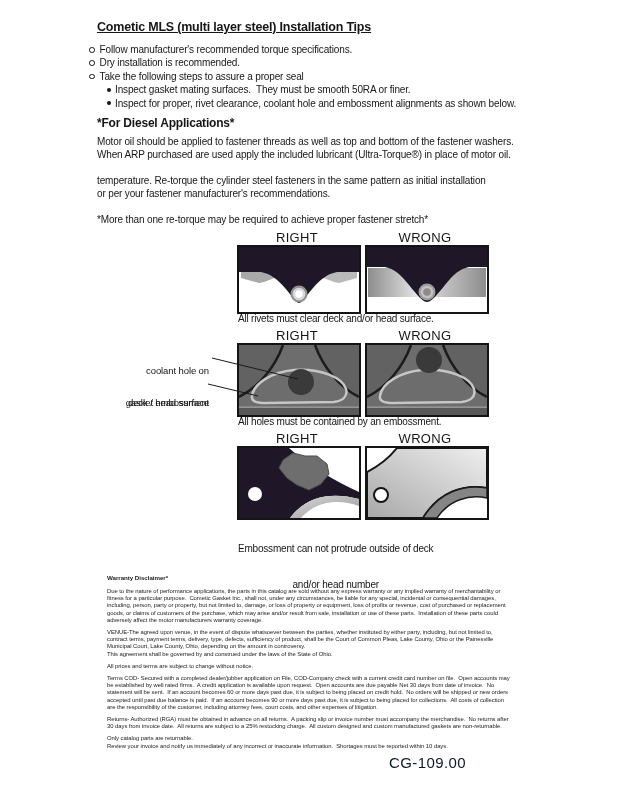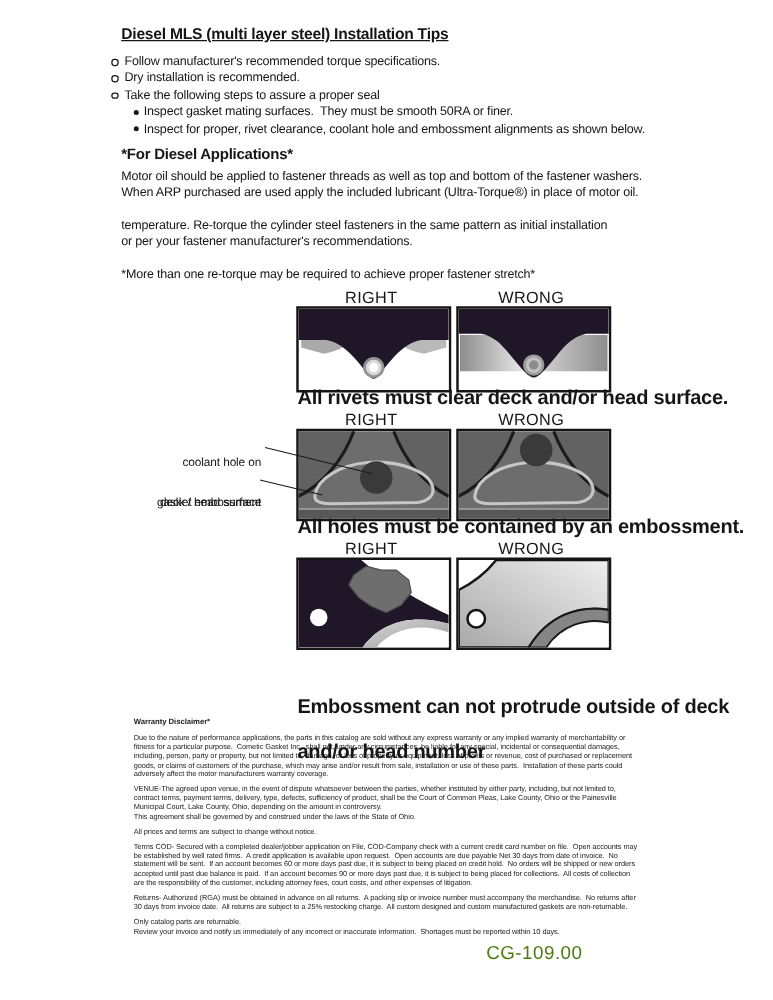--- a/index.html
+++ b/index.html
@@ -22,41 +22,41 @@
   .diesel .ln{line-height:13px;white-space:pre;}
   .diesel .para{margin-bottom:0;}
   .diesel .gap{height:13px;}
 
   .diagrams{position:absolute;left:0;top:228px;width:618px;height:330px;}
   .dg-label{position:absolute;width:120px;text-align:center;font-size:13px;
             letter-spacing:0.3px;white-space:pre;}
   .panel{position:absolute;width:120px;height:65px;border:2px solid #141414;background:#fff;}
   .panel.tall{height:70px;}
   .panel svg{display:block;}
-  .caption{position:absolute;left:238px;font-size:16px;font-weight:bold;
+  .caption{position:absolute;left:238px;font-size:10px;font-weight:normal;
            letter-spacing:-0.2px;line-height:12px;white-space:pre;}
   .side-labels{position:absolute;left:95px;width:114px;text-align:right;font-size:9.5px;
                letter-spacing:-0.1px;line-height:10.5px;white-space:pre;}
   .ptr{position:absolute;left:0;top:0;pointer-events:none;}
 
   .legal{position:absolute;left:107px;top:574px;font-size:5.9px;letter-spacing:-0.05px;
          color:#1c1c1c;}
   .legal .hd{font-weight:bold;font-size:6.2px;margin-bottom:7px;white-space:pre;}
   .legal .ln{line-height:7.2px;white-space:pre;}
   .legal .blk{margin-bottom:5px;}
 
   .pagenum{position:absolute;left:389px;top:754px;font-size:15px;letter-spacing:0.4px;
-           color:#4d7c0f;white-space:pre;}
+           color:#0f172a;white-space:pre;}
 </style>
 </head>
 <body>
 
 <div class="page">
 
-  <div class="title">Diesel MLS (multi layer steel) Installation Tips</div>
+  <div class="title">Cometic MLS (multi layer steel) Installation Tips</div>
 
   <div class="bullets">
     <div class="b-row">
       <span class="m-open"></span>
       <span>Follow manufacturer's recommended torque specifications.</span>
     </div>
     <div class="b-row">
       <span class="m-open"></span>
       <span>Dry installation is recommended.</span>
     </div>
@@ -195,21 +195,21 @@
               <stop offset="1" stop-color="#a8a8a8"></stop>
           </linearGradient>
         </defs>
         <rect x="0" y="0" width="120" height="70" fill="#ffffff"></rect>
         <path d="M30,0 H120 V40 C96,36 72,44 56,70 H0 V24 C12,18 22,10 30,0 Z" fill="url(#g3)" stroke="#151515" stroke-width="2"></path>
         <path d="M120,40 C96,36 72,44 56,70 H70 C82,52 102,46 120,50 Z" fill="#858585" stroke="#1a1a1a" stroke-width="1.5"></path>
         <circle cx="14" cy="47" r="7" fill="#ffffff" stroke="#141414" stroke-width="2"></circle>
       </svg>
     </div>
 
-    <div class="caption" style="top:308px;">
+    <div class="caption" style="top:291px;text-align:center;">
       <div>Embossment can not protrude outside of deck</div>
       <div>and/or head number</div>
     </div>
 
     <svg class="ptr" width="618" height="330">
       <line x1="212" y1="130" x2="298" y2="151" stroke="#1a1a1a" stroke-width="1"></line>
       <line x1="208" y1="156" x2="258" y2="168" stroke="#1a1a1a" stroke-width="1"></line>
     </svg>
   </div>
 

